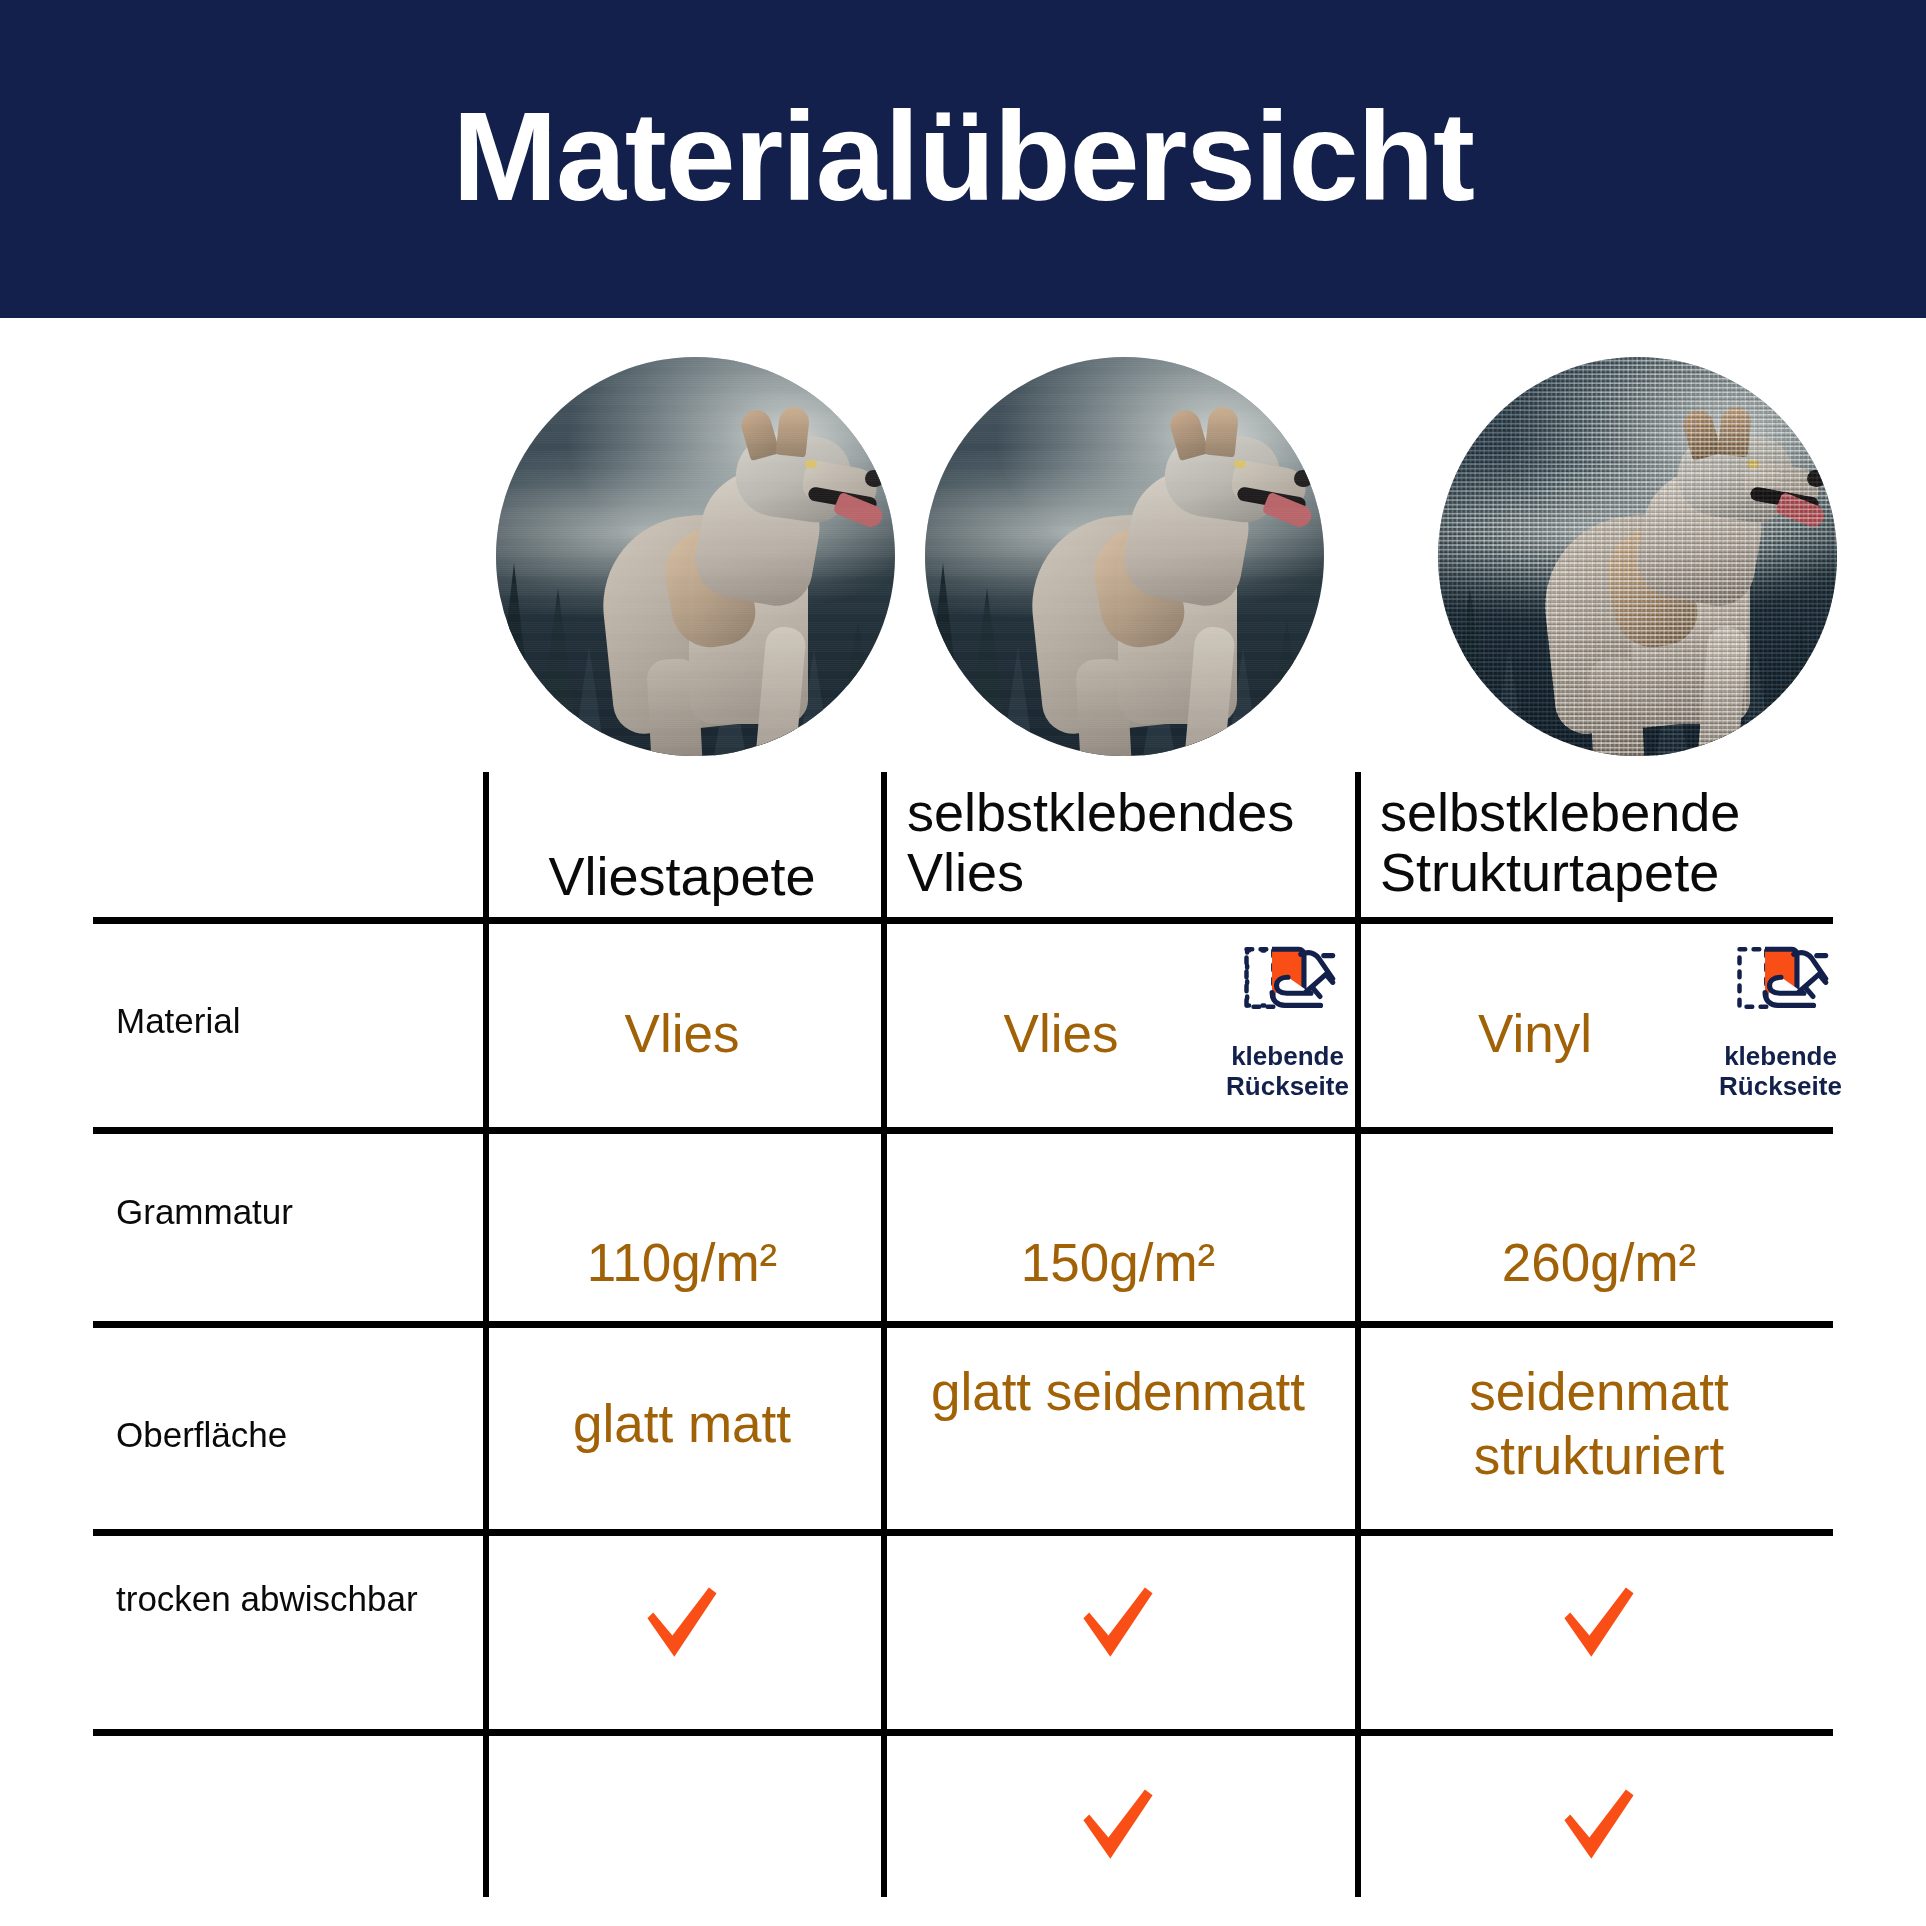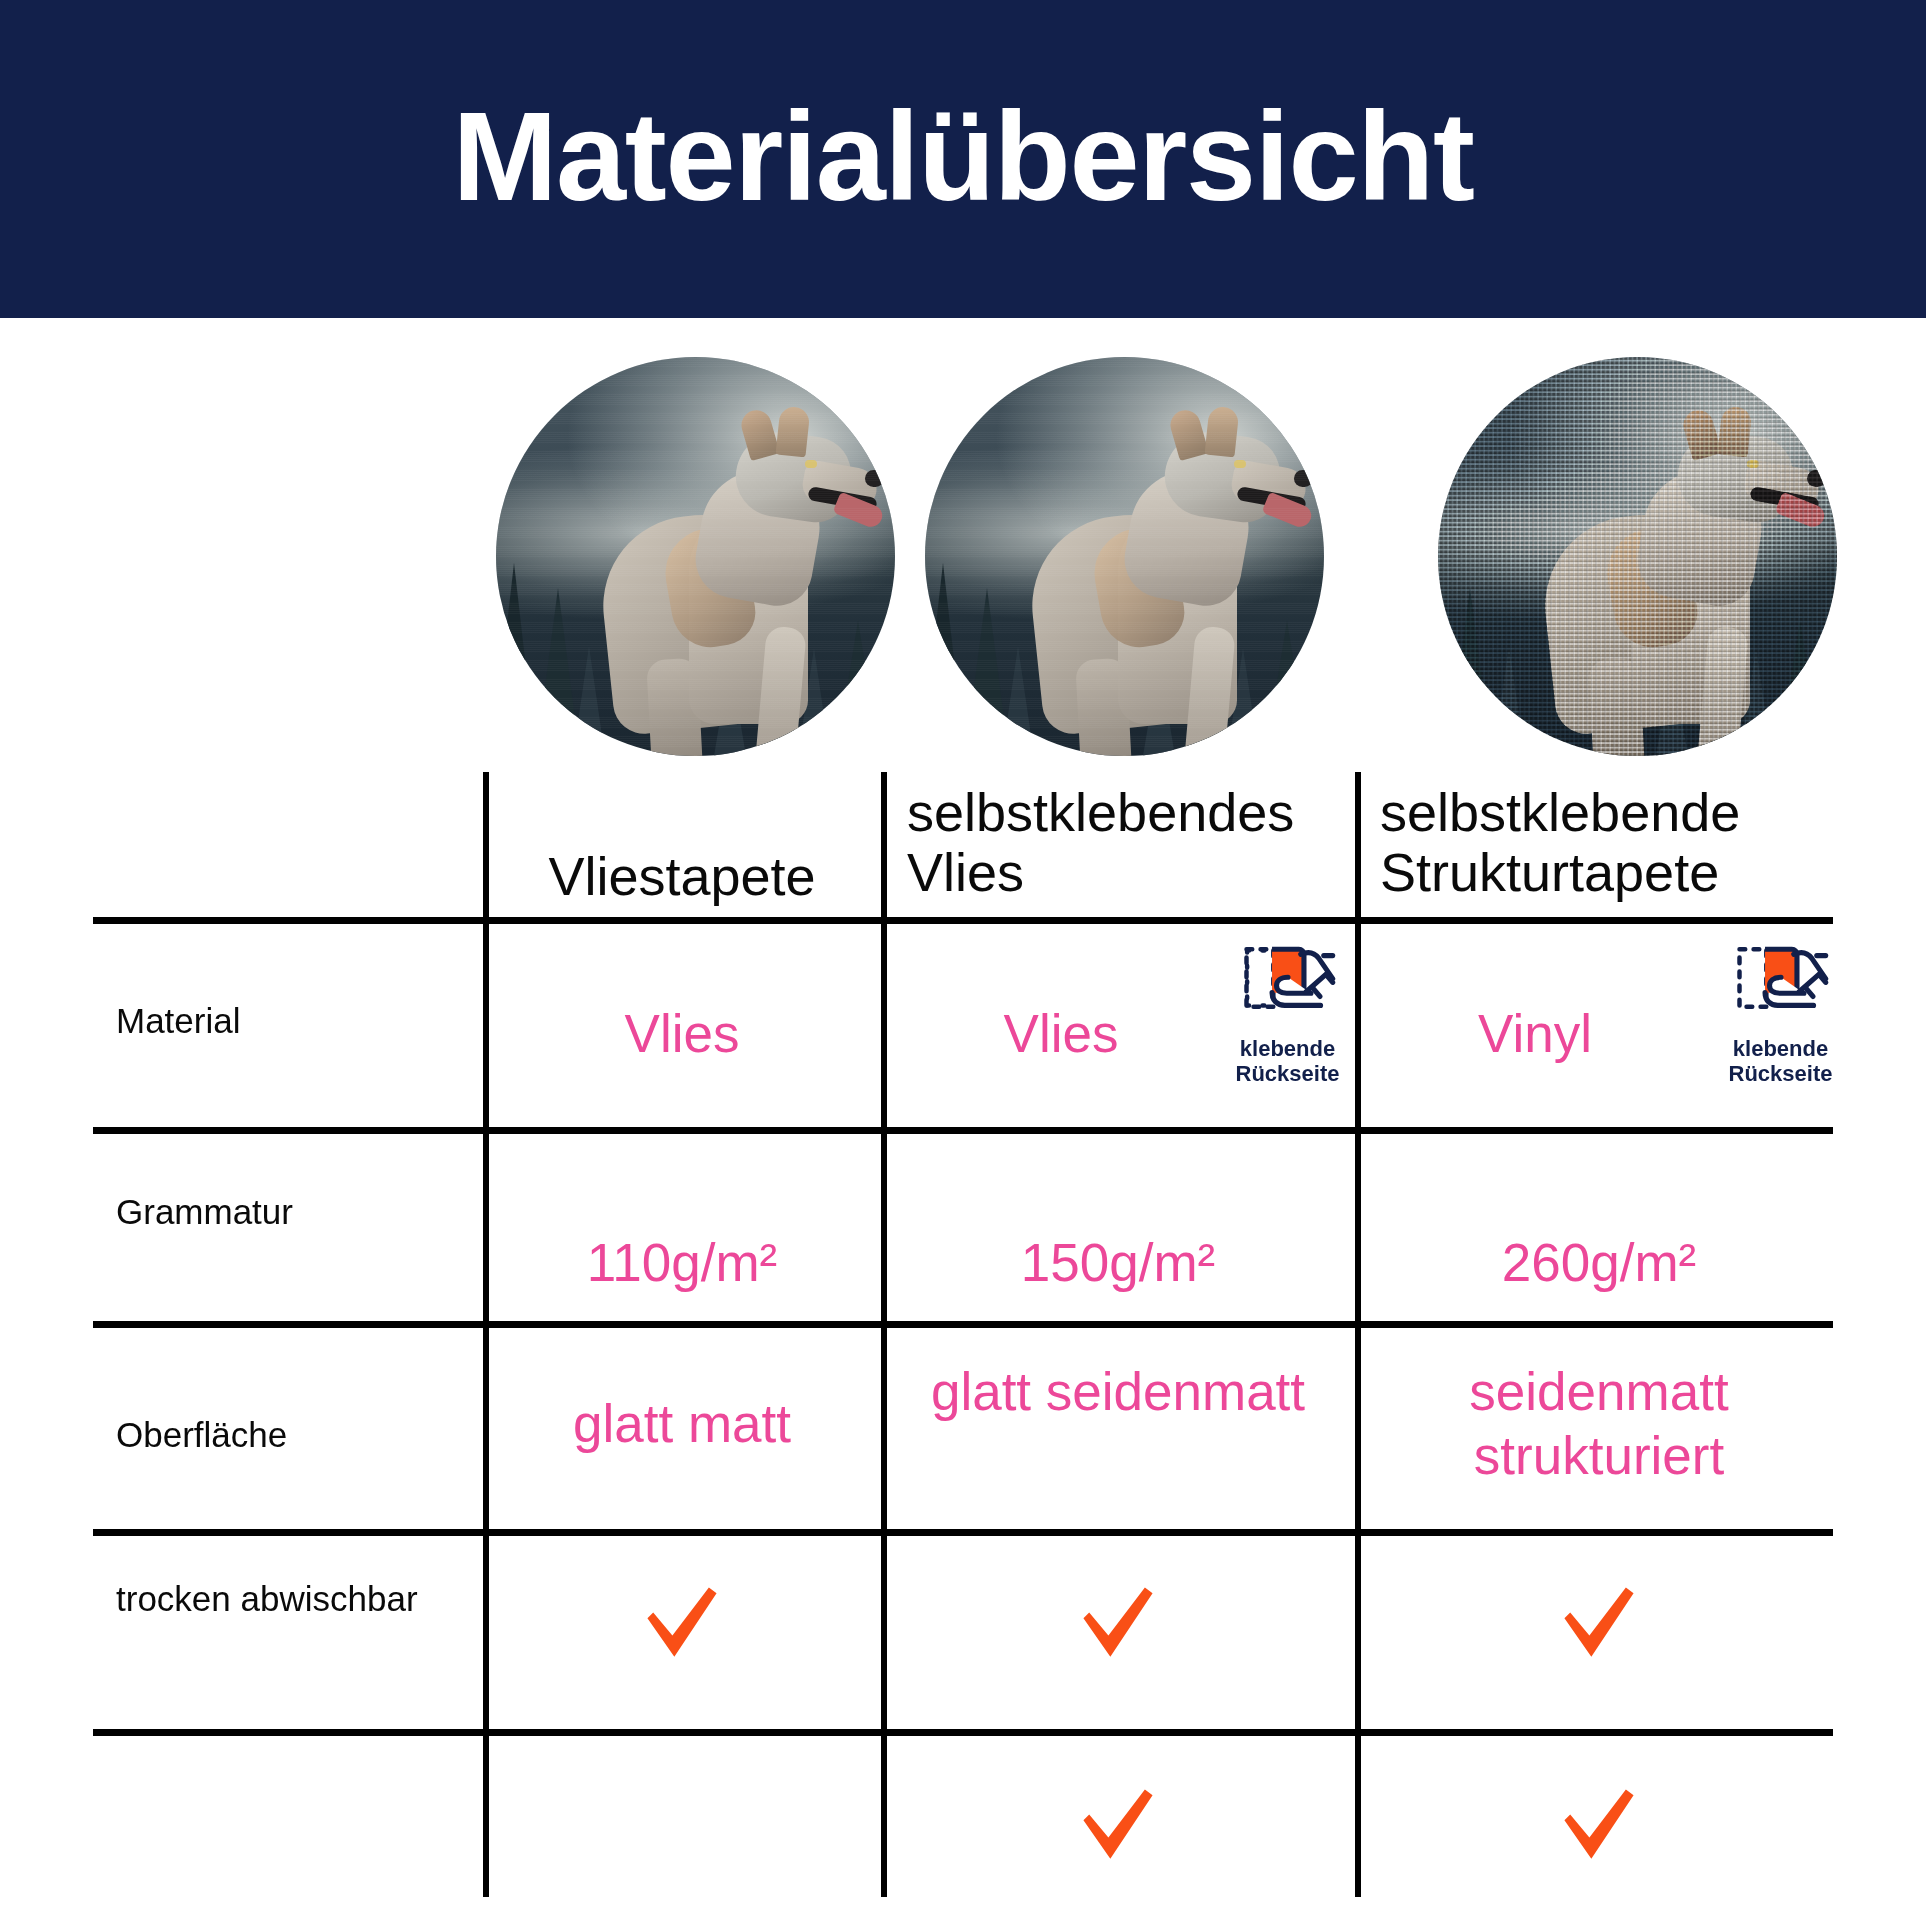--- a/index.html
+++ b/index.html
@@ -282,21 +282,21 @@
   .rl-material   { top: 1000px; }
   .rl-grammatur  { top: 1191px; }
   .rl-oberflaeche{ top: 1390px; margin-top: 24px; }
   .rl-trocken    { top: 1578px; }
   .rl-feucht     { top: 1759px; }
 
   
   .cell {
     position: absolute;
     font-size: 53px;
-    color: #ec4899;
+    color: #a16207;
     line-height: 1.2;
     text-align: center;
     font-family: "Liberation Sans", sans-serif;
   }
   .c-col1 { left: 483px; width: 398px; }
   .c-col2 { left: 881px; width: 474px; }
   .c-col3 { left: 1355px; width: 488px; }
 
   .r-material   { top: 1002px; }
   .r-grammatur  { top: 1191px; margin-top: 40px; }
@@ -310,25 +310,25 @@
   
   .badge {
     position: absolute;
     width: 161px;
     text-align: center;
   }
   .badge-2 { left: 1207px; top: 939px; }
   .badge-3 { left: 1700px; top: 939px; }
   .badge svg { display: block; margin: 0 auto; }
   .badge-text {
-    font-size: 22px;
+    font-size: 26px;
     font-weight: bold;
     color: #12204b;
     line-height: 1.15;
-    margin-top: 14px;
+    margin-top: 20px;
     font-family: "Liberation Sans", sans-serif;
   }
 
   
   .checkbox-cell {
     position: absolute;
     width: 398px;
     text-align: center;
   }
   .cb-col1 { left: 483px; width: 398px; }

